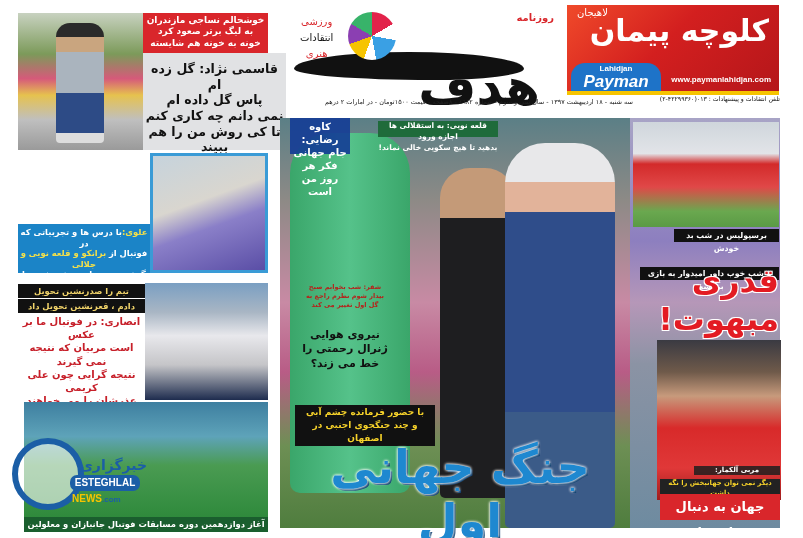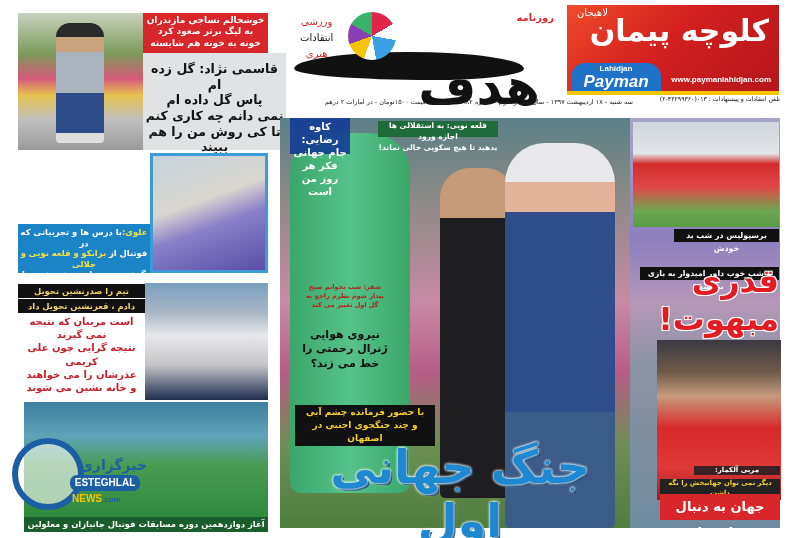--- a/index.html
+++ b/index.html
@@ -113,20 +113,21 @@
   <div>
     <span>فوتبال از </span><span class="hl">برانکو و قلعه نویی و جلالی</span>
   </div>
   <div>گرفتم صعود اروند خرمشهر را رقم زدم</div>
 </div>
 
 <div class="abs blk-bar bar1 txt">تیم را صدرنشین تحویل روانخواه</div>
 <div class="abs blk-bar bar2 txt">دادم ، قعرنشین تحویل داد</div>
 
 <div class="abs red-text txt">
+  <div>انصاری: در فوتبال ما بر عکس</div>
   <div>است مربیان که نتیجه نمی گیرند</div>
   <div>نتیجه گرایی چون علی کریمی</div>
   <div>عذرشان را می خواهند</div>
   <div>و خانه نشین می شوند</div>
 </div>
 <div class="abs photo3"></div>
 
 <div class="abs photo4"></div>
 <div class="abs green-cap txt">آغاز دوازدهمین دوره مسابقات فوتبال جانبازان و معلولین قطع عضو</div>
 

